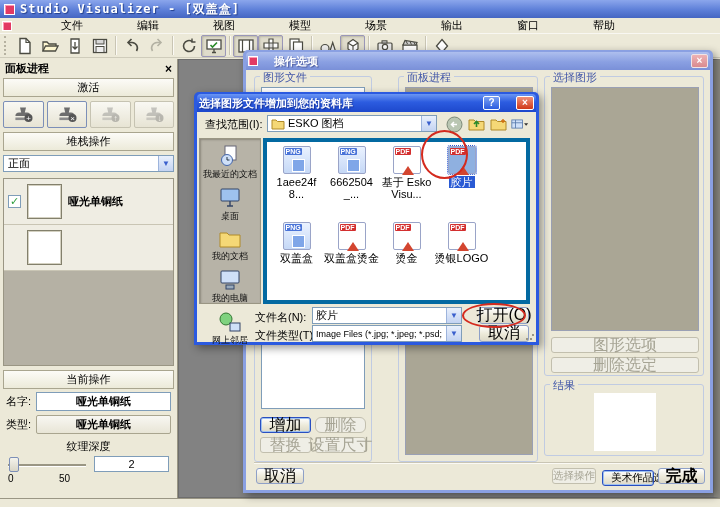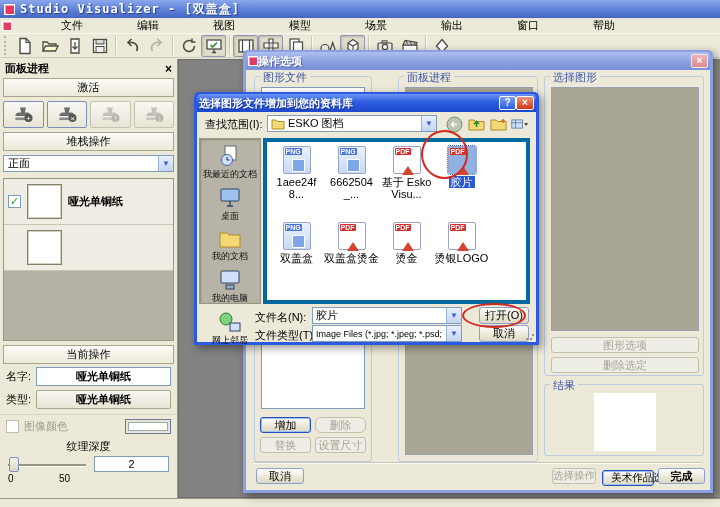--- a/index.html
+++ b/index.html
@@ -66,36 +66,36 @@
   .center-label { text-align:center; padding:3px 0 1px; }
   .sliderrow { display:flex; align-items:center; gap:8px; padding:1px 8px; }
   .track { position:relative; width:78px; height:15px; flex:none; }
   .track i { position:absolute; left:0; right:0; top:7px; height:2px; background:#9a9684; box-shadow:0 1px 0 #fff; }
   .handle { position:absolute; left:1px; top:0; width:10px; height:15px;
     background:linear-gradient(#f4f3ec,#d9d6c7); border:1px solid #7c8fb8; border-radius:2px; }
   .valuebox { flex:1; background:#fff; border:1px solid #7f9db9; text-align:center; padding:1px 0; }
   .scale { display:flex; width:78px; justify-content:space-between; padding:0 8px; font-size:10px; }
   
   .dlg { position:absolute; border-radius:5px 5px 0 0; box-shadow:3px 3px 8px rgba(0,0,0,.4); padding:2px 3px 3px; }
-  .dlg .tb { height:18px; display:flex; align-items:center; gap:0; padding:0 2px; border-radius:4px 4px 0 0; }
+  .dlg .tb { height:18px; display:flex; align-items:center; gap:16px; padding:0 2px; border-radius:4px 4px 0 0; }
   .dlg .tb .dttl { color:#fff; font-weight:bold; flex:1; white-space:nowrap; text-shadow:1px 1px 1px rgba(0,0,60,.4); }
   .dlg .body { position:relative; background:#ece9d8; height:calc(100% - 18px); }
   .dlg-opts { left:243px; top:50px; width:470px; height:443px; background:#8aa0e2; z-index:2; }
   .dlg-opts .tb { background:linear-gradient(180deg,#aebfee 0%,#8aa0e2 55%,#7a90d8 100%); }
   .capbtn { width:17px; height:14px; border:1px solid #f0e4e6; border-radius:2px; color:#fff;
     font-weight:bold; font-size:10px; line-height:12px; text-align:center; flex:none; }
   .capbtn.pink { background:linear-gradient(#eeb2b4,#d98b90); }
   .dlg-file { left:194px; top:92px; width:345px; height:253px; background:#2b5ae0; z-index:3; }
   .dlg-file .tb { background:linear-gradient(180deg,#6b96f4 0%,#2c5ce0 45%,#1d48cc 100%); }
   .capbtn.blue { background:linear-gradient(#7aa0f2,#2c5ce0); border-color:#fff; }
   .capbtn.red { background:linear-gradient(#f09078,#d03818); border-color:#fff; width:18px; }
   .grp { position:absolute; border:1px solid #c0cbe2; border-radius:3px; }
   .glabel { position:absolute; top:-7px; left:5px; background:#ece9d8; padding:0 3px; color:#4156a8; white-space:nowrap; }
   .xpbtn { position:absolute; background:linear-gradient(#fefefe,#ece9d8 55%,#dcd8c8);
-    border:1px solid #8ea0c8; border-radius:3px; text-align:center; font-size:11px;
+    border:1px solid #8ea0c8; border-radius:3px; text-align:center; font-size:16px;
     display:flex; align-items:center; justify-content:center; white-space:nowrap; }
   .xpbtn.dis { color:#a6a494; border-color:#c2bfae; background:#efeee6; }
   .xpbtn.def { border:1px solid #2a4fc0; box-shadow:inset 0 0 0 1px #9ec1f0; }
   .graybox { position:absolute; background:#aaa695; border:1px solid #9aa0b4; }
   .whitebox { position:absolute; background:#fff; border:1px solid #7f9db9; }
   .sepline { position:absolute; height:0; border-top:1px solid #c9c5b4; box-shadow:0 1px 0 #fbfaf5; }
   
   .lookin-label, .fn-label { position:absolute; white-space:nowrap; }
   .fcombo { position:absolute; display:flex; align-items:center; background:#fff; border:1px solid #7f9db9;
     height:17px; padding-left:3px; gap:3px; }
@@ -325,27 +325,20 @@
     <div class="cur-op">
       <div class="bar-btn">当前操作</div>
       <div class="fieldrow">
         <span>名字:</span>
         <span class="tbox">哑光单铜纸</span>
       </div>
       <div class="fieldrow">
         <span>类型:</span>
         <span class="btnbox">哑光单铜纸</span>
       </div>
-      <div class="fieldrow" style="border-top:1px solid #d8d4c4; margin-top:3px; padding-top:4px;">
-        <span class="cb dis"></span>
-        <span class="dim">图像颜色</span>
-        <span class="colorswatch">
-            <i></i>
-          </span>
-      </div>
       <div class="center-label">纹理深度</div>
       <div class="sliderrow">
         <span class="track">
             <i></i>
             <span class="handle"></span>
           </span>
         <span class="valuebox">2</span>
       </div>
       <div class="scale">
         <span>0</span>

